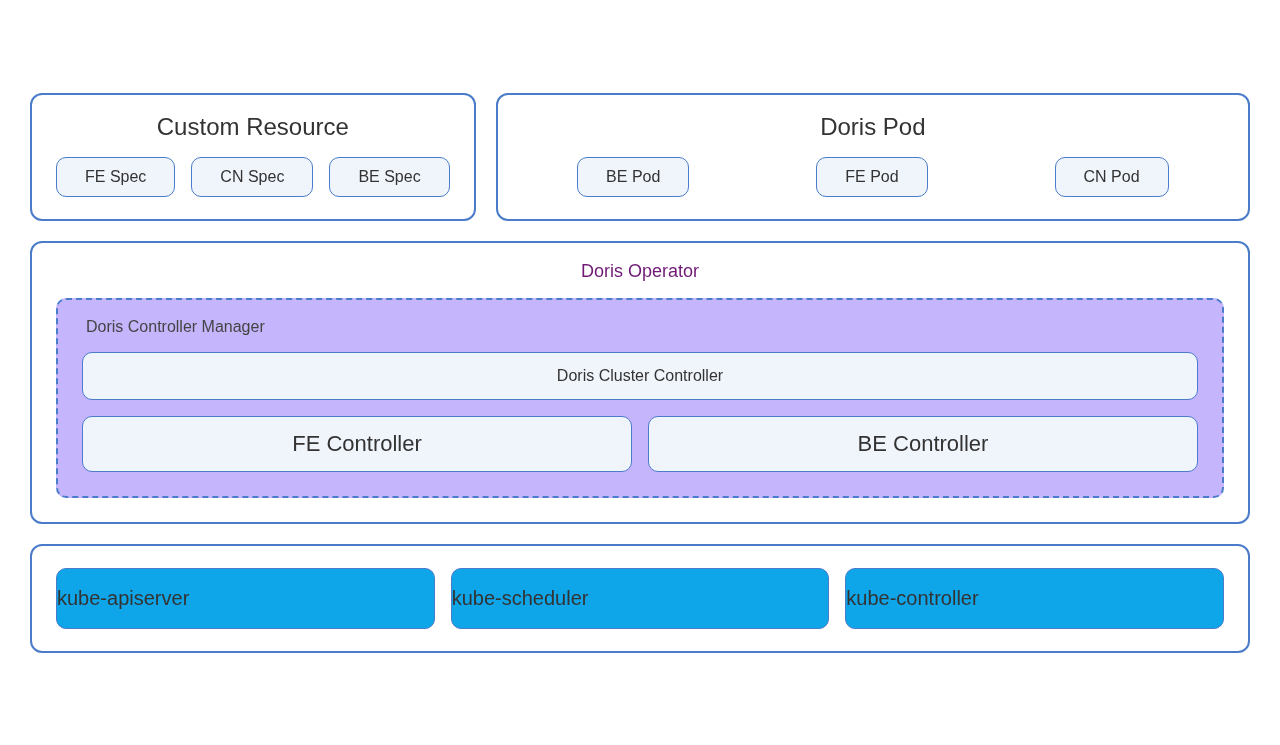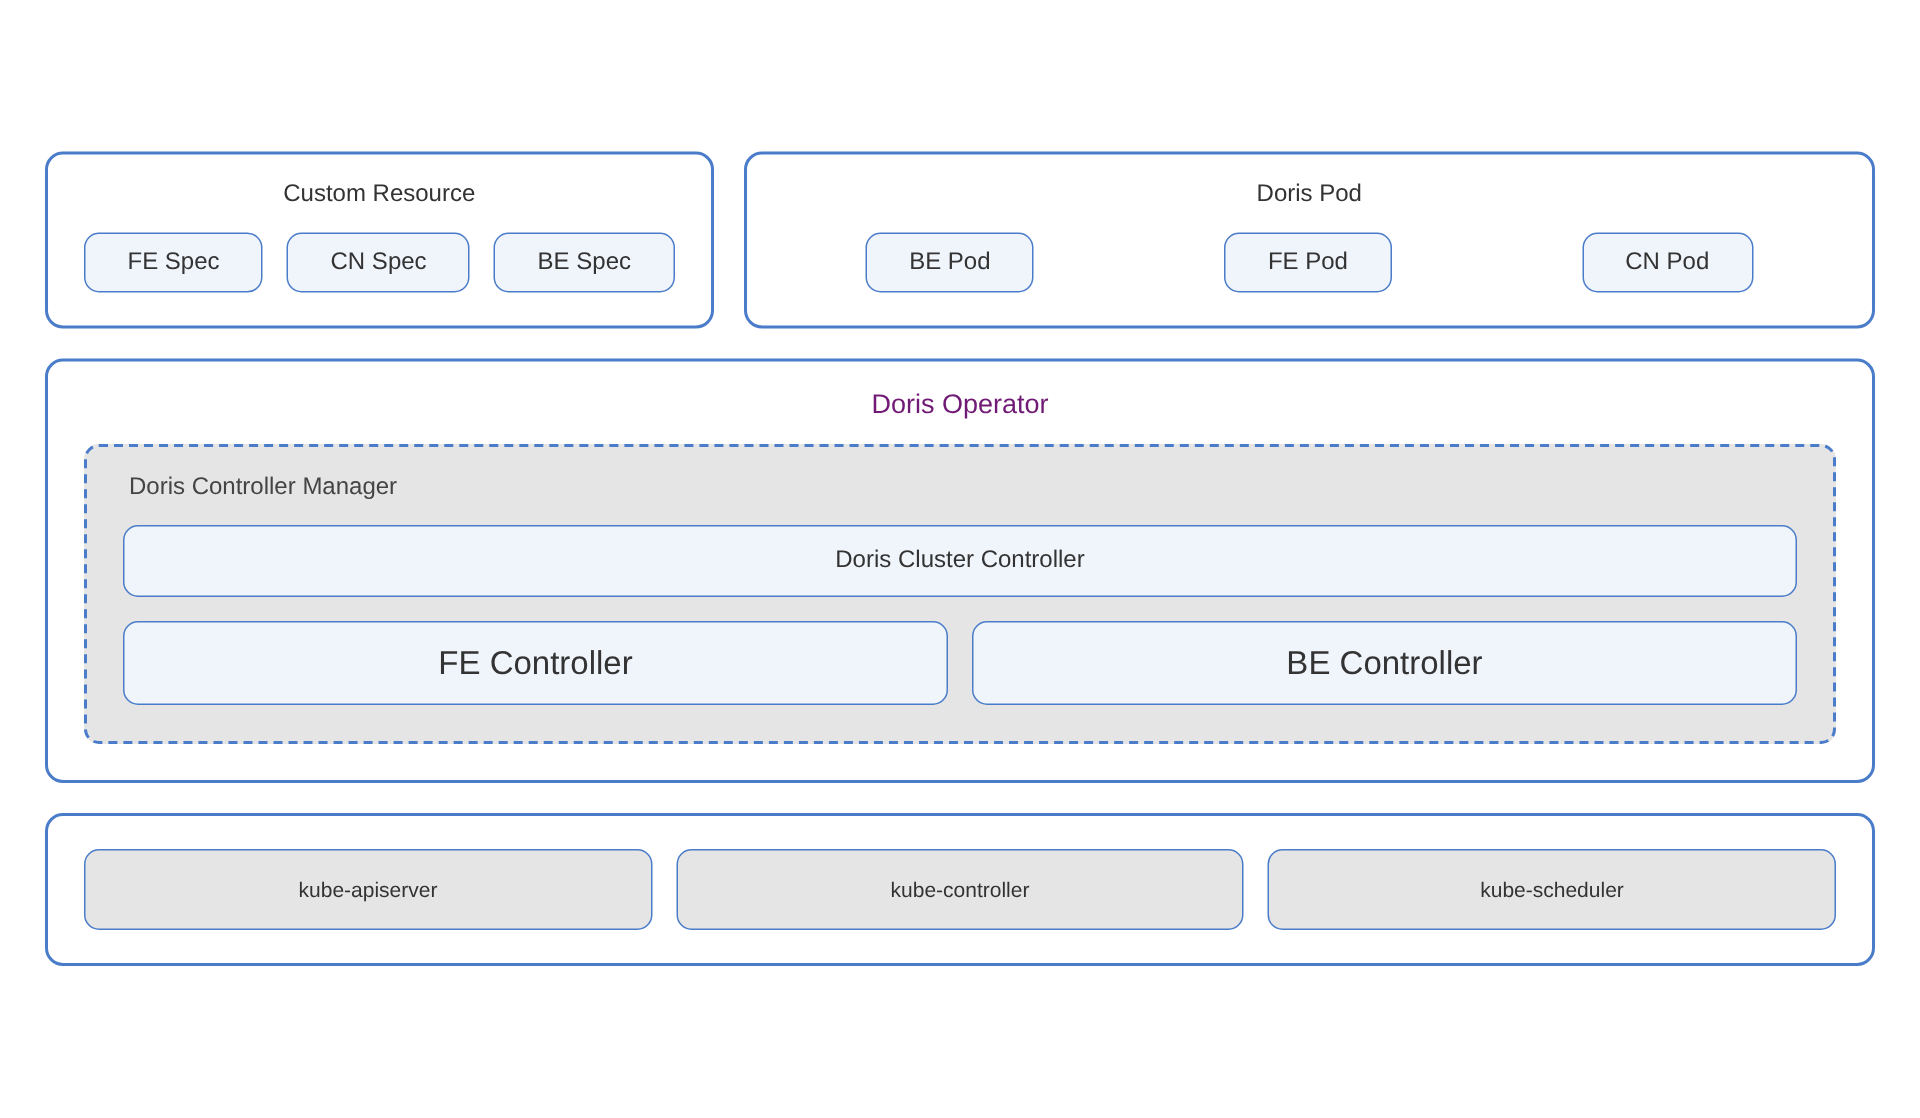--- a/index.html
+++ b/index.html
@@ -32,21 +32,21 @@
     }
 
     .panel {
       border: 2px solid #4a7cc9;
       border-radius: 12px;
       padding: 18px 24px 22px;
       background: #ffffff;
     }
 
     .panel-title {
-      font-size: 16px;
+      font-size: 24px;
       color: #333;
       text-align: center;
       margin-bottom: 16px;
       font-weight: 400;
     }
 
     .custom-resource-panel {
       flex: 1;
     }
 
@@ -90,21 +90,21 @@
       text-align: center;
       margin-bottom: 16px;
       font-weight: 400;
     }
 
     
     .controller-manager-panel {
       border: 2px dashed #4a7cc9;
       border-radius: 10px;
       padding: 18px 24px 24px;
-      background: #e5e5e5;
+      background: #c4b5fd;
     }
 
     .controller-manager-title {
       font-size: 16px;
       color: #444;
       text-align: left;
       margin-bottom: 16px;
       padding-left: 4px;
       font-weight: 400;
     }
@@ -149,24 +149,24 @@
     .kube-chips-row {
       display: flex;
       gap: 16px;
       justify-content: flex-start;
     }
 
     .kube-chip {
       border: 1.5px solid #4a7cc9;
       border-radius: 10px;
       padding: 18px 0;
-      font-size: 14px;
-      color: #333;
-      background: #e5e5e5;
-      text-align: center;
+      font-size: 20px;
+      color: #333;
+      background: #0ea5e9;
+      text-align: left;
       flex: 1;
     }
   </style>
 </head>
 <body>
 
 <div class="diagram-container">
 
   <div class="top-row">
 
@@ -201,18 +201,18 @@
       <div class="sub-controllers-row">
         <div class="sub-controller-chip">FE Controller</div>
         <div class="sub-controller-chip">BE Controller</div>
       </div>
     </div>
   </div>
 
   <div class="kube-panel">
     <div class="kube-chips-row">
       <div class="kube-chip">kube-apiserver</div>
+      <div class="kube-chip">kube-scheduler</div>
       <div class="kube-chip">kube-controller</div>
-      <div class="kube-chip">kube-scheduler</div>
     </div>
   </div>
 
 </div>
 
 </body></html>

